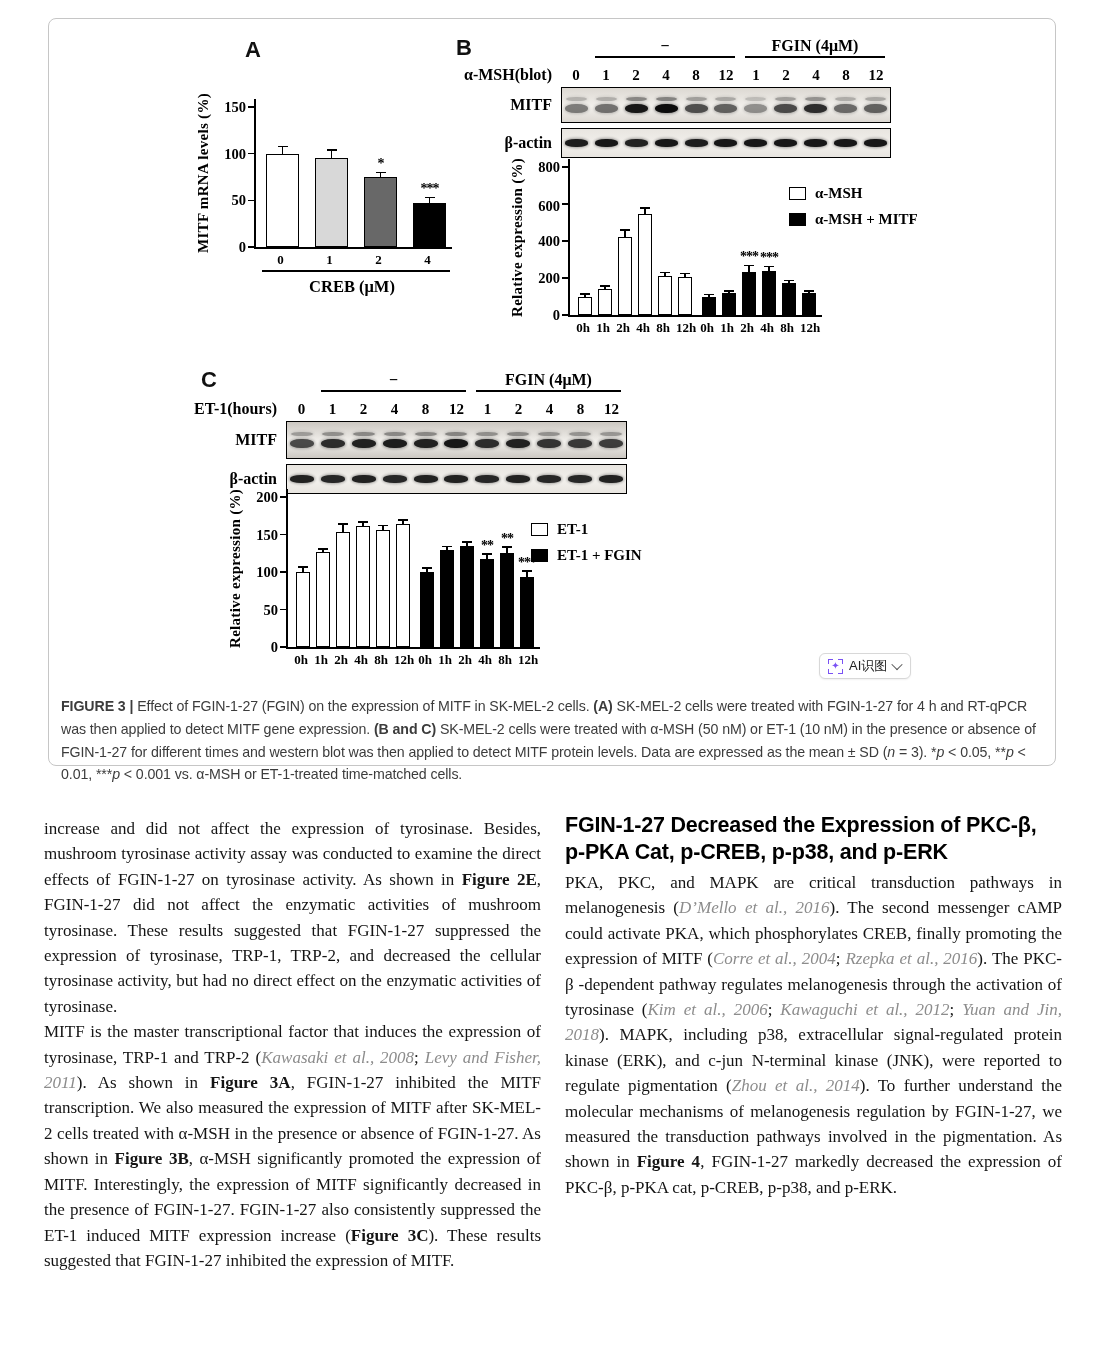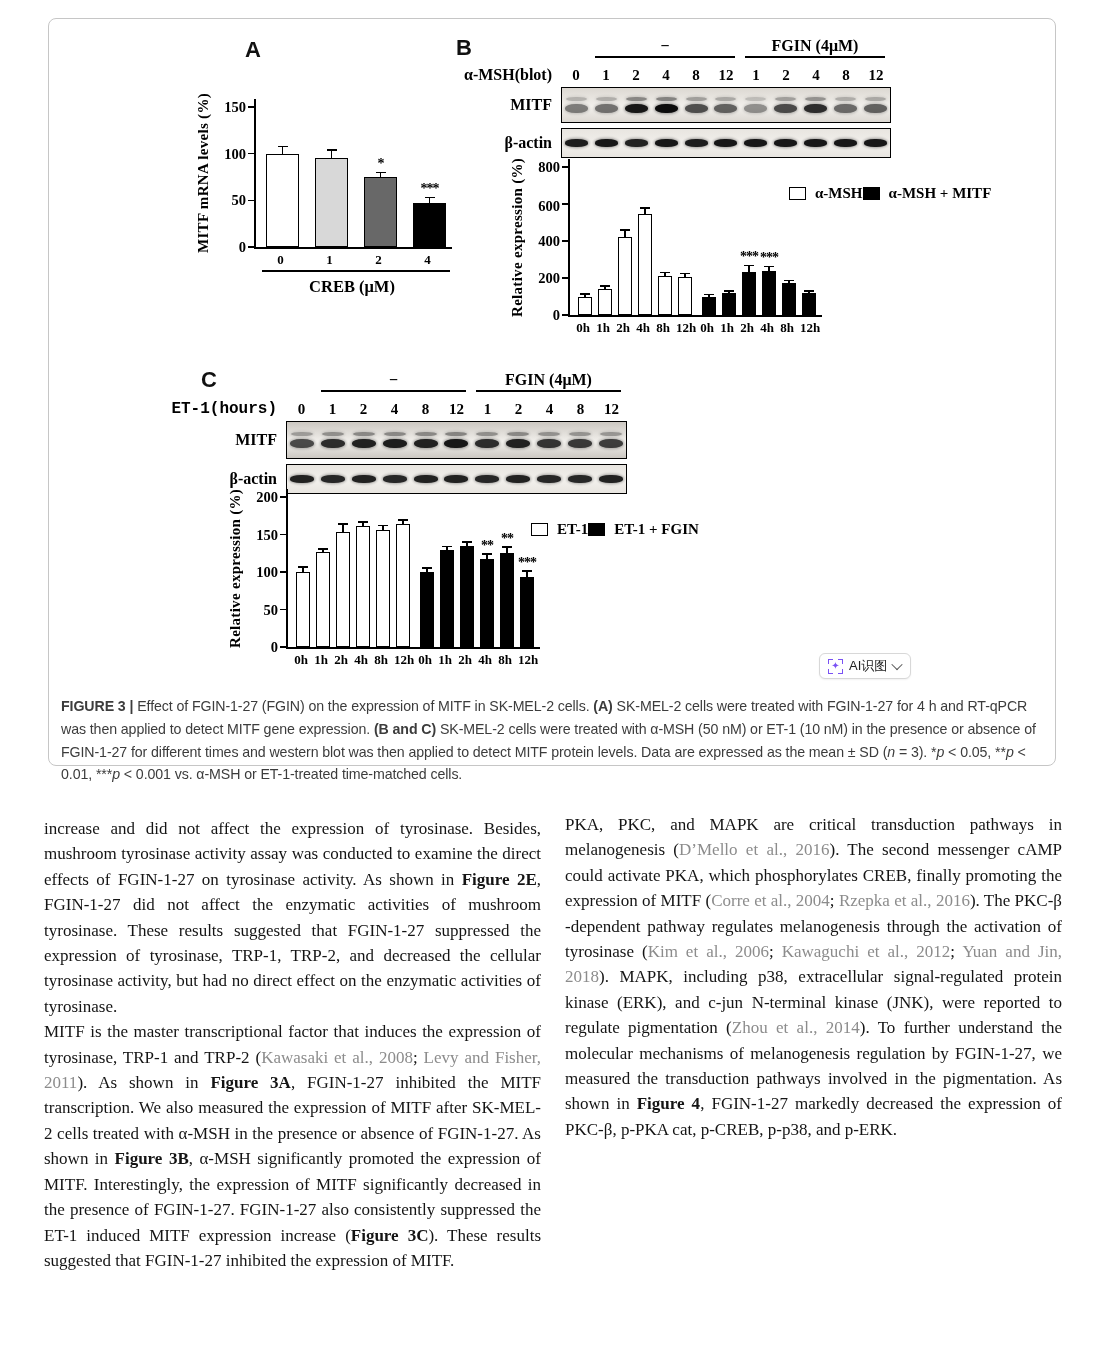--- a/index.html
+++ b/index.html
@@ -20,21 +20,21 @@
   .bars{position:absolute;left:0;bottom:0;display:flex;align-items:flex-end;height:100%;}
   .barwrap{position:relative;height:100%;}
   .bar{position:absolute;bottom:0;left:0;right:0;border:1.5px solid #000;box-sizing:border-box;}
   .errline{position:absolute;left:calc(50% - .8px);width:1.6px;background:#000;}
   .errcap{position:absolute;left:calc(50% - 5px);width:10px;height:1.6px;background:#000;}
   .annot{position:absolute;left:calc(50% - 20px);width:40px;text-align:center;font-weight:bold;font-size:14px;letter-spacing:-1px;color:#000;}
   .xlabels{display:flex;margin-top:3px;}
   .xlab{text-align:center;font-weight:bold;font-size:13px;white-space:nowrap;color:#000;}
   .xline{border-top:2px solid #000;margin-top:2px;}
   .xaxis-title{text-align:center;font-weight:bold;font-size:16.5px;margin-top:5px;color:#000;}
-  .legend{position:absolute;display:flex;flex-direction:row;}
+  .legend{position:absolute;display:flex;flex-direction:column;gap:9px;}
   .legend-item{display:flex;align-items:center;gap:9px;font-weight:bold;font-size:15px;color:#000;}
   .lbox{width:17px;height:13px;border:1.6px solid #000;box-sizing:border-box;display:inline-block;}
   .lbox.white{background:#fff;} .lbox.black{background:#000;}
 
   
   .blot{position:absolute;}
   .blot-row{display:flex;align-items:center;}
   .blot-labelcell{text-align:right;padding-right:9px;font-weight:bold;font-size:16px;color:#000;box-sizing:border-box;white-space:nowrap;}
   .groups{position:relative;height:26px;}
   .group{position:absolute;top:0;text-align:center;font-weight:bold;font-size:16px;color:#000;}
@@ -59,21 +59,21 @@
   
   .caption{position:absolute;left:12px;top:662px;width:982px;font-family:"Liberation Sans",sans-serif;font-size:14.2px;line-height:1.6;color:#3c3c3c;letter-spacing:-.1px;}
 
   
   .col{position:absolute;width:497px;font-size:17px;line-height:25.4px;text-align:justify;color:#141414;}
   .col p{margin:0;}
   .h-sans{font-family:"Liberation Sans",sans-serif;font-weight:bold;font-size:21.5px;line-height:26.5px;color:#000;text-align:left;letter-spacing:-.2px;margin:25px 0 5px 0;}
   .h-sans.first{margin-top:0;}
   .seg-b{font-weight:bold;}
   .seg-i{font-style:italic;}
-  .seg-cite{color:#8c8c8c;}
+  .seg-cite{color:#8c8c8c;font-style:italic;}
 </style>
 </head>
 <body>
 
 <div class="page">
 
   <div class="figure-card">
 
     <div class="panel" style="left:140px;top:8px;width:345px;height:310px;">
       <span class="panel-label" style="left:56px;top:10px;">A</span>
@@ -364,21 +364,21 @@
                 <div>−</div>
                 <div class="grline"></div>
               </div>
               <div class="group" style="left: 190px; width: 145px;">
                 <div>FGIN (4μM)</div>
                 <div class="grline"></div>
               </div>
             </div>
           </div>
           <div class="blot-row">
-            <div class="blot-labelcell" style="width: 135px; font-family: Liberation Mono, monospace;">ET-1(hours)</div>
+            <div class="blot-labelcell" style="width: 135px;">ET-1(hours)</div>
             <div class="lanes" style="width: 341px;">
               <div class="lane-num" style="width: 31px;">0</div>
               <div class="lane-num" style="width: 31px;">1</div>
               <div class="lane-num" style="width: 31px;">2</div>
               <div class="lane-num" style="width: 31px;">4</div>
               <div class="lane-num" style="width: 31px;">8</div>
               <div class="lane-num" style="width: 31px;">12</div>
               <div class="lane-num" style="width: 31px;">1</div>
               <div class="lane-num" style="width: 31px;">2</div>
               <div class="lane-num" style="width: 31px;">4</div>
@@ -597,15 +597,16 @@
 
     <p class="caption"><span class="seg-b">FIGURE 3 | </span><span>Effect of FGIN-1-27 (FGIN) on the expression of MITF in SK-MEL-2 cells. </span><span class="seg-b">(A)</span><span> SK-MEL-2 cells were treated with FGIN-1-27 for 4 h and RT-qPCR was then applied to detect MITF gene expression. </span><span class="seg-b">(B and C)</span><span> SK-MEL-2 cells were treated with α-MSH (50 nM) or ET-1 (10 nM) in the presence or absence of FGIN-1-27 for different times and western blot was then applied to detect MITF protein levels. Data are expressed as the mean ± SD (</span><span class="seg-i">n</span><span> = 3). *</span><span class="seg-i">p</span><span> &lt; 0.05, **</span><span class="seg-i">p</span><span> &lt; 0.01, ***</span><span class="seg-i">p</span><span> &lt; 0.001 vs. α-MSH or ET-1-treated time-matched cells.</span></p>
   </div>
 
   <div class="col" style="left:44px;top:816px;">
     <p><span>increase and did not affect the expression of tyrosinase. Besides, mushroom tyrosinase activity assay was conducted to examine the direct effects of FGIN-1-27 on tyrosinase activity. As shown in </span><span class="seg-b">Figure 2E</span><span>, FGIN-1-27 did not affect the enzymatic activities of mushroom tyrosinase. These results suggested that FGIN-1-27 suppressed the expression of tyrosinase, TRP-1, TRP-2, and decreased the cellular tyrosinase activity, but had no direct effect on the enzymatic activities of tyrosinase.</span></p>
     <p><span>MITF is the master transcriptional factor that induces the expression of tyrosinase, TRP-1 and TRP-2 (</span><span class="seg-cite">Kawasaki et al., 2008</span><span>; </span><span class="seg-cite">Levy and Fisher, 2011</span><span>). As shown in </span><span class="seg-b">Figure 3A</span><span>, FGIN-1-27 inhibited the MITF transcription. We also measured the expression of MITF after SK-MEL-2 cells treated with α-MSH in the presence or absence of FGIN-1-27. As shown in </span><span class="seg-b">Figure 3B</span><span>, α-MSH significantly promoted the expression of MITF. Interestingly, the expression of MITF significantly decreased in the presence of FGIN-1-27. FGIN-1-27 also consistently suppressed the ET-1 induced MITF expression increase (</span><span class="seg-b">Figure 3C</span><span>). These results suggested that FGIN-1-27 inhibited the expression of MITF.</span></p>
   </div>
 
   <div class="col" style="left:565px;top:812px;">
+    <h2 class="h-sans first">FGIN-1-27 Decreased the Expression of PKC-β, p-PKA Cat, p-CREB, p-p38, and p-ERK</h2>
     <p><span>PKA, PKC, and MAPK are critical transduction pathways in melanogenesis (</span><span class="seg-cite">D’Mello et al., 2016</span><span>). The second messenger cAMP could activate PKA, which phosphorylates CREB, finally promoting the expression of MITF (</span><span class="seg-cite">Corre et al., 2004</span><span>; </span><span class="seg-cite">Rzepka et al., 2016</span><span>). The PKC-β -dependent pathway regulates melanogenesis through the activation of tyrosinase (</span><span class="seg-cite">Kim et al., 2006</span><span>; </span><span class="seg-cite">Kawaguchi et al., 2012</span><span>; </span><span class="seg-cite">Yuan and Jin, 2018</span><span>). MAPK, including p38, extracellular signal-regulated protein kinase (ERK), and c-jun N-terminal kinase (JNK), were reported to regulate pigmentation (</span><span class="seg-cite">Zhou et al., 2014</span><span>). To further understand the molecular mechanisms of melanogenesis regulation by FGIN-1-27, we measured the transduction pathways involved in the pigmentation. As shown in </span><span class="seg-b">Figure 4</span><span>, FGIN-1-27 markedly decreased the expression of PKC-β, p-PKA cat, p-CREB, p-p38, and p-ERK.</span></p>
   </div>
 </div>
 
 </body></html>

